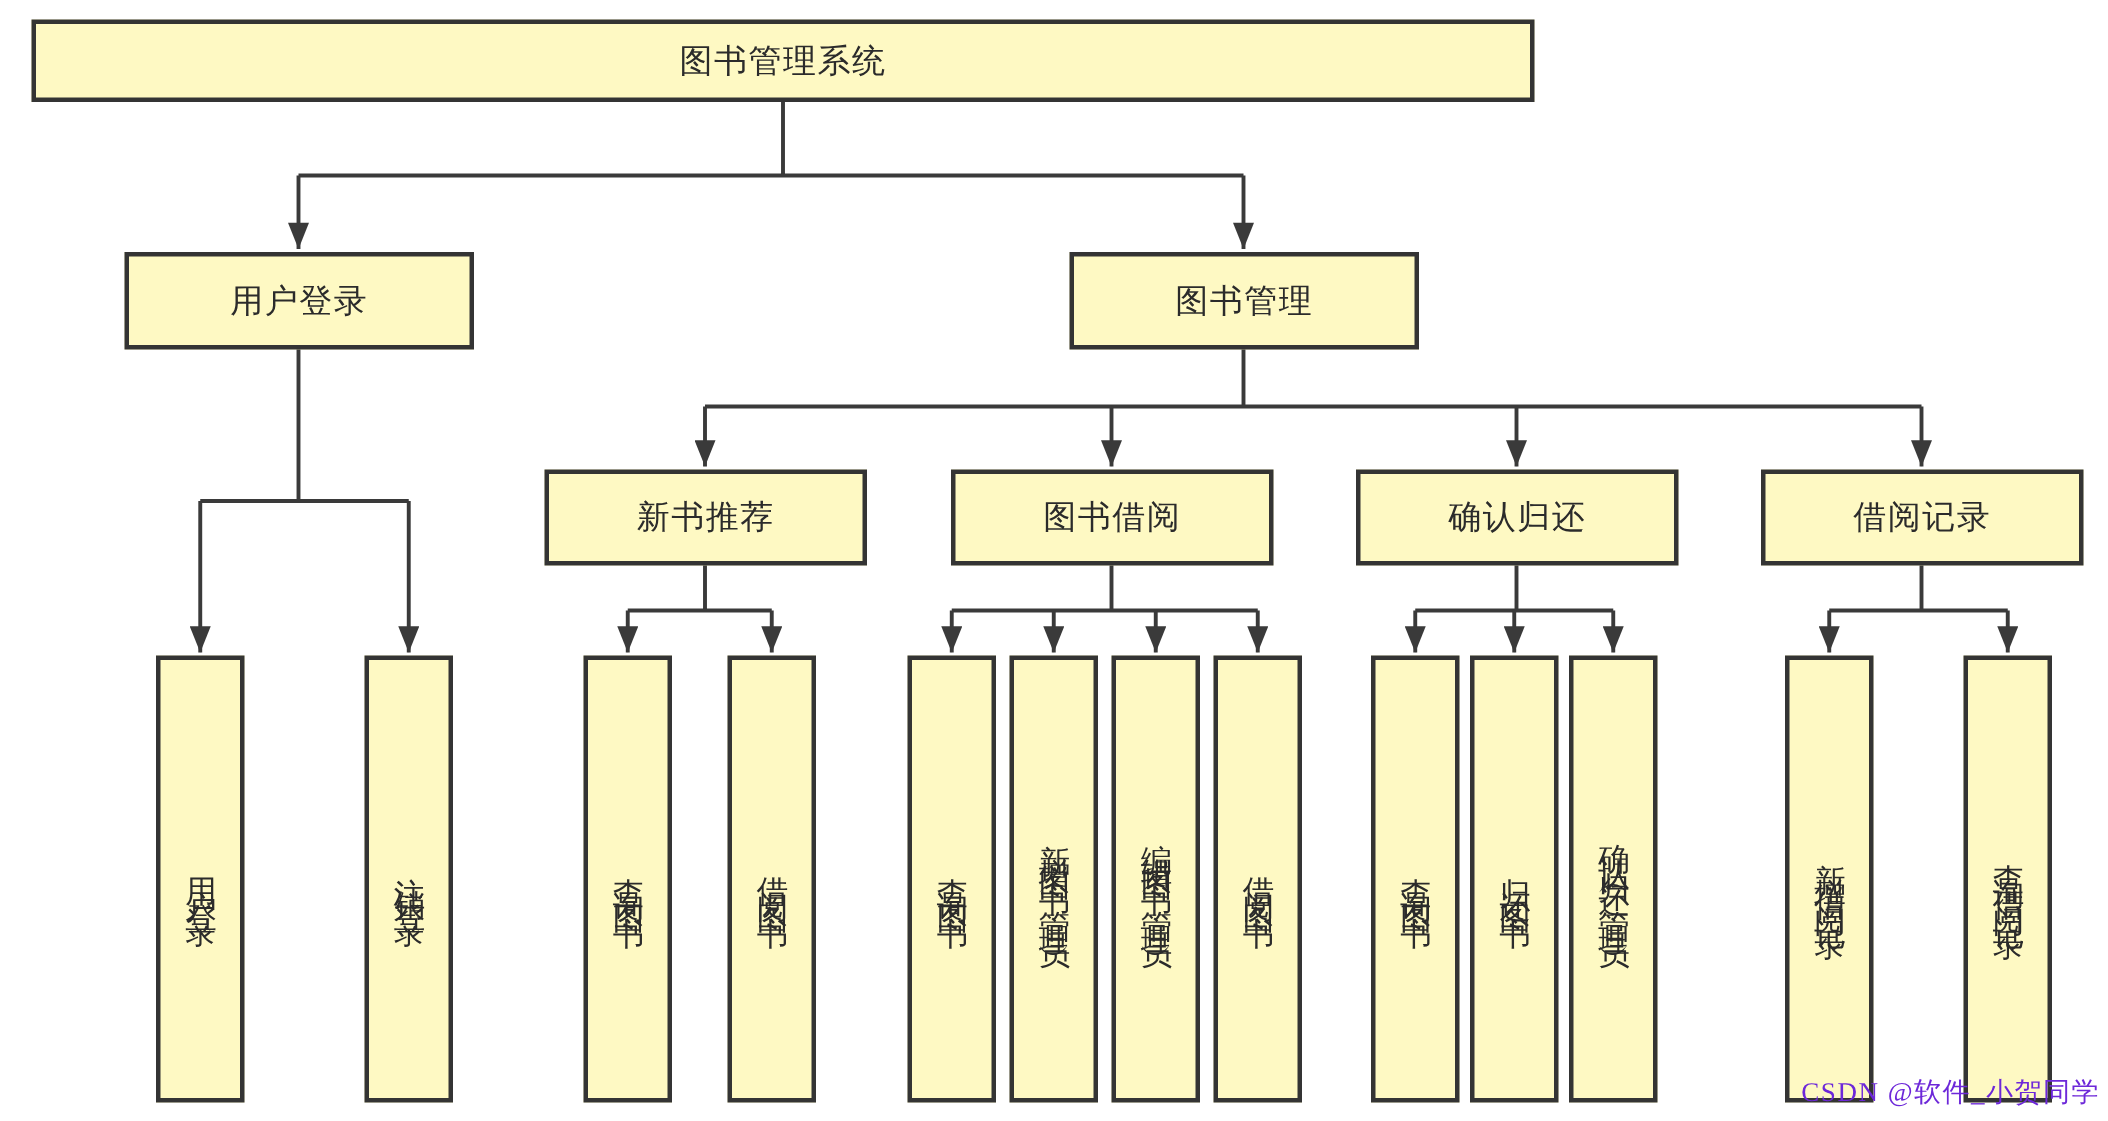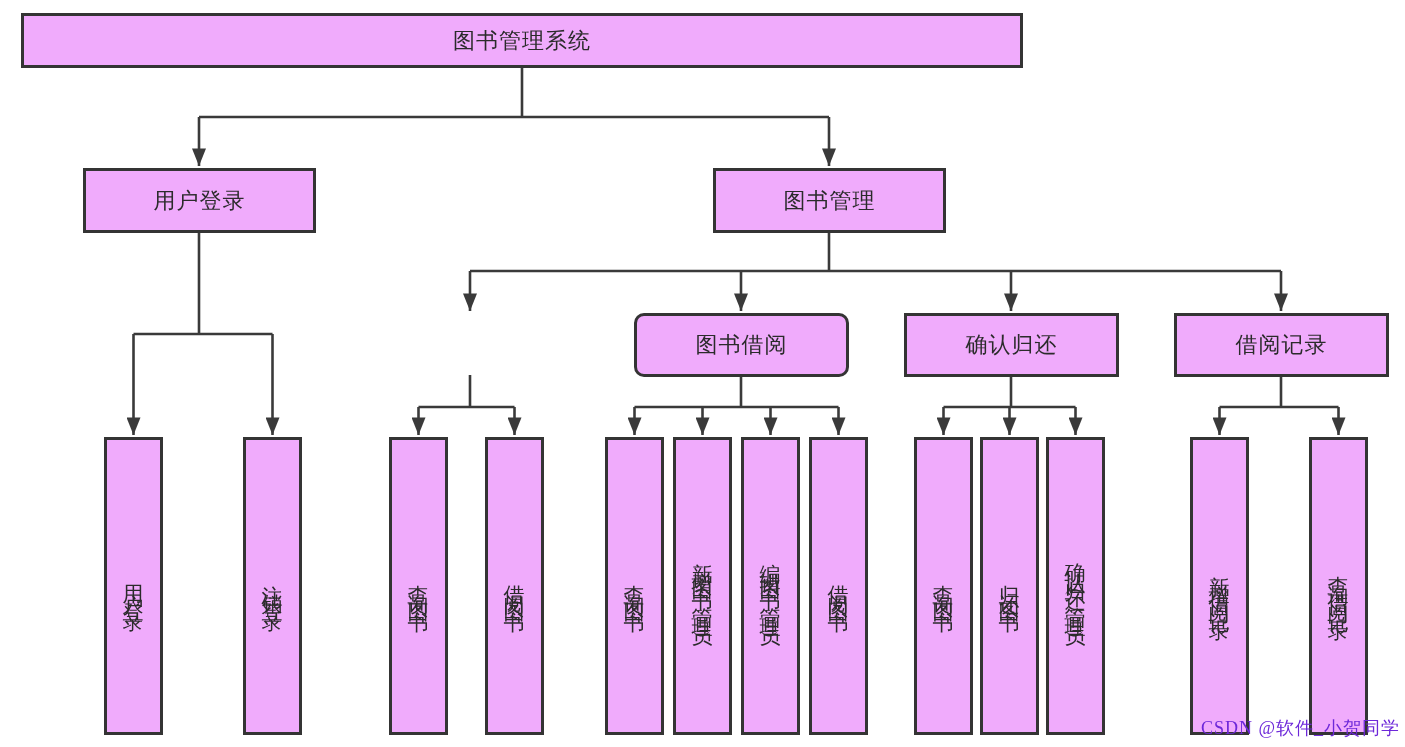--- a/index.html
+++ b/index.html
@@ -20,37 +20,37 @@
     left: 0;
     top: 0;
     width: 1405px;
     height: 747px;
     z-index: 1;
   }
   .box {
     position: absolute;
     box-sizing: border-box;
     border: 3px solid #343434;
-    background: #f0abfc;
+    background: #fef9c3;
     display: flex;
     align-items: center;
     justify-content: center;
     color: #2b2b2b;
     font-size: 22px;
     letter-spacing: 1px;
     z-index: 2;
     text-align: center;
   }
   .root-box   { left: 21px;  top: 13px;  width: 1002px; height: 55px; }
   .l2-box     { top: 168px; height: 65px; width: 233px; }
   .l2-user    { left: 83px; }
   .l2-book    { left: 713px; align-items: center; }
   .l3-box     { top: 313px; height: 64px; width: 215px; }
   .l3-a { left: 363px; }
-  .l3-b { left: 634px; border-radius: 10px; }
+  .l3-b { left: 634px; }
   .l3-c { left: 904px; }
   .l3-d { left: 1174px; }
   .leaf {
     top: 437px;
     height: 298px;
     width: 59px;
     font-size: 21px;
     letter-spacing: 0;
   }
   .leaf .vtext {
@@ -140,20 +140,23 @@
     <span>图书管理系统</span>
   </div>
 
   <div class="box l2-box l2-user">
     <span>用户登录</span>
   </div>
   <div class="box l2-box l2-book">
     <span>图书管理</span>
   </div>
 
+  <div class="box l3-box l3-a">
+    <span>新书推荐</span>
+  </div>
   <div class="box l3-box l3-b">
     <span>图书借阅</span>
   </div>
   <div class="box l3-box l3-c">
     <span>确认归还</span>
   </div>
   <div class="box l3-box l3-d">
     <span>借阅记录</span>
   </div>
 

